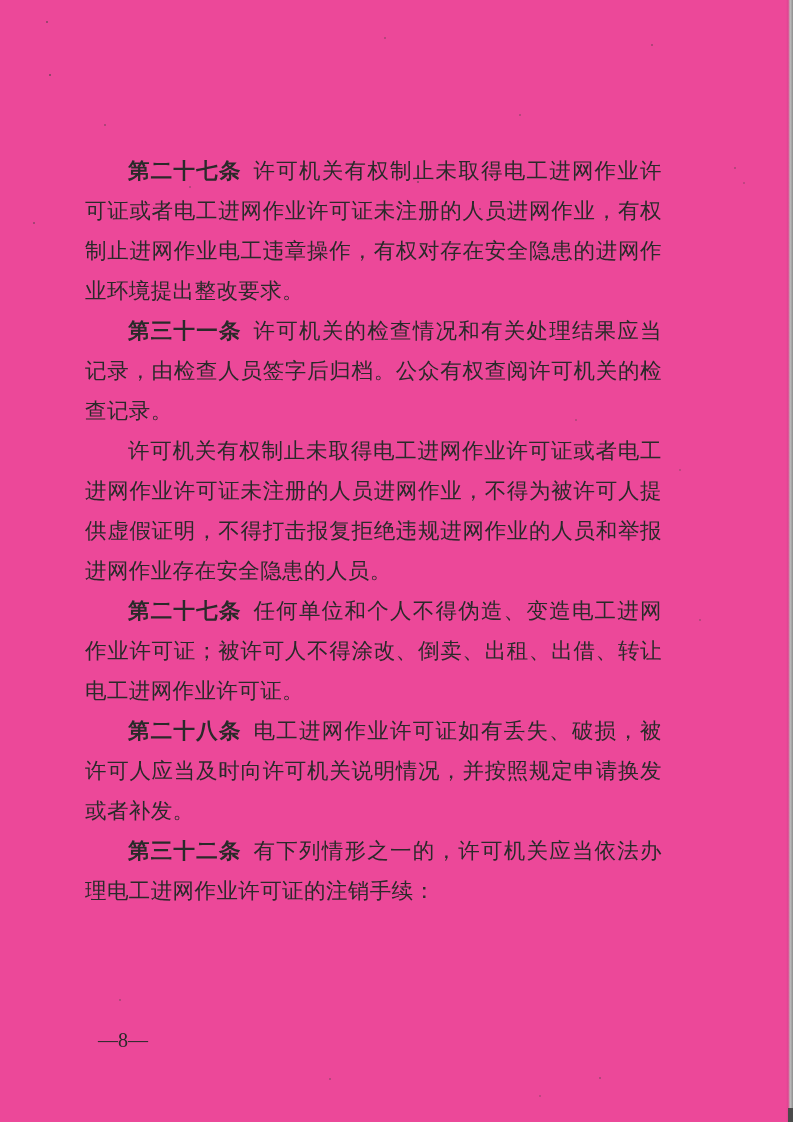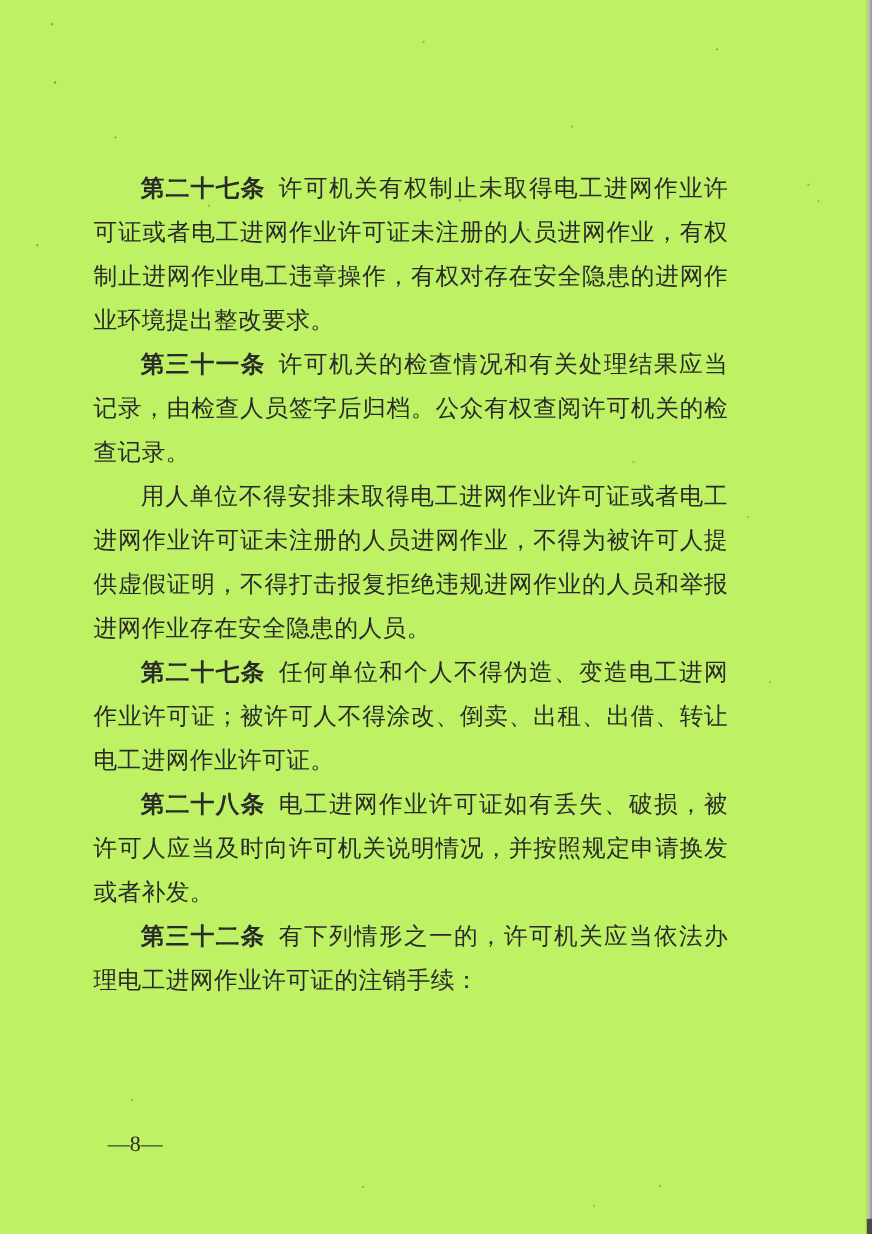--- a/index.html
+++ b/index.html
@@ -10,21 +10,21 @@
   body {
     width: 793px;
     height: 1122px;
     position: relative;
     overflow: hidden;
     font-family: "Liberation Serif", serif;
   }
   .scan-page {
     position: absolute;
     inset: 0;
-    background: #bef264;
+    background: #ec4899;
   }
   
   .noise {
     position: absolute;
     inset: 0;
     pointer-events: none;
     background-image:
       radial-gradient(circle at 47px 22px,  rgba(60,60,60,.45) .7px, transparent 1.4px),
       radial-gradient(circle at 50px 75px,  rgba(60,60,60,.50) .7px, transparent 1.4px),
       radial-gradient(circle at 105px 125px,rgba(60,60,60,.35) .7px, transparent 1.4px),
@@ -100,21 +100,21 @@
   <div class="noise"></div>
   <div class="edge-line"></div>
   <div class="edge-corner"></div>
 
   <div class="text-block" id="paragraphs">
   <p class="para"><span class="art-no">第二十七条</span><span class="art-body">许可机关有权制止未取得电工进网作业许可证或者电工进网作业许可证未注册的人员进网作业，有权制止进网作业电工违章操作，有权对存在安全隐患的进网作业环境提出整改要求。</span></p>
 
   <p class="para"><span class="art-no">第三十一条</span><span class="art-body">许可机关的检查情况和有关处理结果应当记录，由检查人员签字后归档。公众有权查阅许可机关的检查记录。</span></p>
 
 
-  <p class="para"><span class="art-body">用人单位不得安排未取得电工进网作业许可证或者电工进网作业许可证未注册的人员进网作业，不得为被许可人提供虚假证明，不得打击报复拒绝违规进网作业的人员和举报进网作业存在安全隐患的人员。</span></p>
+  <p class="para"><span class="art-body">许可机关有权制止未取得电工进网作业许可证或者电工进网作业许可证未注册的人员进网作业，不得为被许可人提供虚假证明，不得打击报复拒绝违规进网作业的人员和举报进网作业存在安全隐患的人员。</span></p>
 
   <p class="para"><span class="art-no">第二十七条</span><span class="art-body">任何单位和个人不得伪造、变造电工进网作业许可证；被许可人不得涂改、倒卖、出租、出借、转让电工进网作业许可证。</span></p>
 
   <p class="para"><span class="art-no">第二十八条</span><span class="art-body">电工进网作业许可证如有丢失、破损，被许可人应当及时向许可机关说明情况，并按照规定申请换发或者补发。</span></p>
 
   <p class="para"><span class="art-no">第三十二条</span><span class="art-body">有下列情形之一的，许可机关应当依法办理电工进网作业许可证的注销手续：</span></p>
 </div>
 
   <div class="page-number">—8—</div>
 </div>

